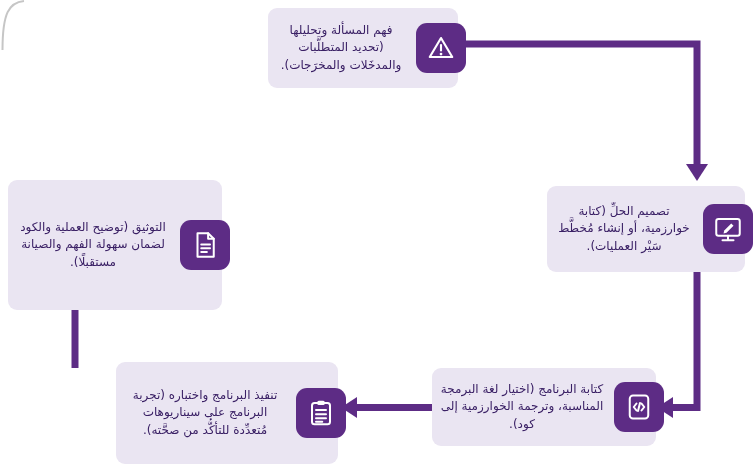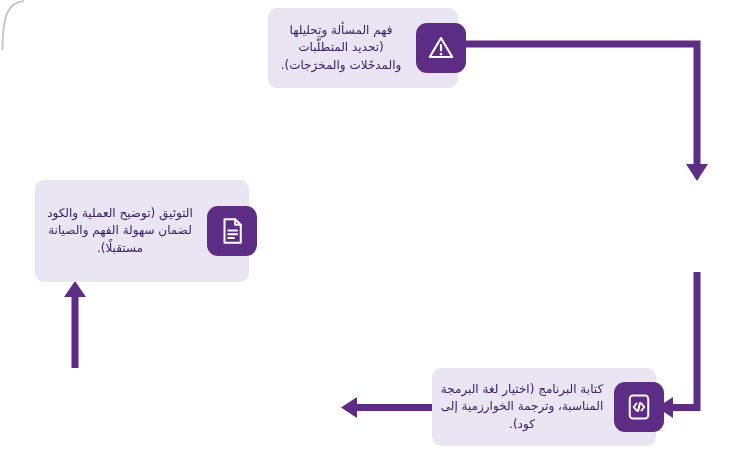--- a/index.html
+++ b/index.html
@@ -83,35 +83,59 @@
     <span class="step-text">فهم المسألة وتحليلها (تحديد المتطلَّبات والمدخَلات والمخرَجات).</span>
     <span class="icon-badge">
       <svg viewBox="0 0 24 24" fill="none" stroke="#ffffff" stroke-width="1.7" stroke-linecap="round" stroke-linejoin="round">
         <path d="M12 4 L21 19.2 H3 Z"></path>
         <line x1="12" y1="9.6" x2="12" y2="14"></line>
         <circle cx="12" cy="16.8" r="1.1" fill="#ffffff" stroke="none"></circle>
       </svg>
     </span>
   </div>
 
+  <div class="step" dir="rtl" style="left:547px; top:186px; width:198px; height:86px;">
+    <span class="step-text">تصميم الحلِّ (كتابة خوارزمية، أو إنشاء مُخطَّط سَيْر العمليات).</span>
+    <span class="icon-badge">
+      <svg viewBox="0 0 24 24" fill="none" stroke="#ffffff" stroke-width="1.6" stroke-linecap="round" stroke-linejoin="round">
+        <rect x="2.6" y="4" width="18.8" height="13.4" rx="1.8"></rect>
+        <line x1="12" y1="17.4" x2="12" y2="20.2"></line>
+        <line x1="7.6" y1="21" x2="16.4" y2="21"></line>
+        <path d="M9 13.2 L14.6 7.6 L16.4 9.4 L10.8 15 L8.4 15.6 Z" fill="#ffffff" stroke="none"></path>
+      </svg>
+    </span>
+  </div>
 
   <div class="step" dir="rtl" style="left:432px; top:368px; width:224px; height:78px;justify-content:flex-end;">
     <span class="step-text">كتابة البرنامج (اختيار لغة البرمجة المناسبة، وترجمة الخوارزمية إلى كود).</span>
     <span class="icon-badge">
       <svg viewBox="0 0 24 24" fill="none" stroke="#ffffff" stroke-width="1.6" stroke-linecap="round" stroke-linejoin="round">
         <rect x="4.6" y="2.8" width="14.8" height="18.4" rx="2.6"></rect>
         <path d="M10 9.2 L7.8 12 L10 14.8"></path>
         <path d="M14 9.2 L16.2 12 L14 14.8"></path>
         <line x1="12.8" y1="8.8" x2="11.2" y2="15.2"></line>
       </svg>
     </span>
   </div>
 
+  <div class="step" dir="rtl" style="left:116px; top:362px; width:222px; height:102px;">
+    <span class="step-text">تنفيذ البرنامج واختباره (تجربة البرنامج على سيناريوهات مُتعدِّدة للتأكُّد من صحَّته).</span>
+    <span class="icon-badge">
+      <svg viewBox="0 0 24 24" fill="none" stroke="#ffffff" stroke-width="1.6" stroke-linecap="round" stroke-linejoin="round">
+        <rect x="4.8" y="4" width="14.4" height="17" rx="2"></rect>
+        <rect x="9" y="2.2" width="6" height="3.4" rx="1.2" fill="#ffffff" stroke="none"></rect>
+        <line x1="8" y1="9.6" x2="16" y2="9.6"></line>
+        <line x1="8" y1="12.9" x2="16" y2="12.9"></line>
+        <line x1="8" y1="16.2" x2="16" y2="16.2"></line>
+        <line x1="8" y1="19" x2="13" y2="19"></line>
+      </svg>
+    </span>
+  </div>
 
-  <div class="step" dir="rtl" style="left:8px; top:180px; width:214px; height:102px;margin-left:27px;">
+  <div class="step" dir="rtl" style="left:8px; top:180px; width:214px; height:130px;">
     <span class="step-text">التوثيق (توضيح العملية والكود لضمان سهولة الفهم والصيانة مستقبلًا).</span>
     <span class="icon-badge">
       <svg viewBox="0 0 24 24" fill="none" stroke="#ffffff" stroke-width="1.6" stroke-linecap="round" stroke-linejoin="round">
         <path d="M6 2.6 H14.5 L19 7 V21.4 H6 Z"></path>
         <path d="M14.5 2.6 V7 H19"></path>
         <line x1="9" y1="11.5" x2="16" y2="11.5"></line>
         <line x1="9" y1="14.5" x2="16" y2="14.5"></line>
         <line x1="9" y1="17.5" x2="13.5" y2="17.5"></line>
       </svg>
     </span>

